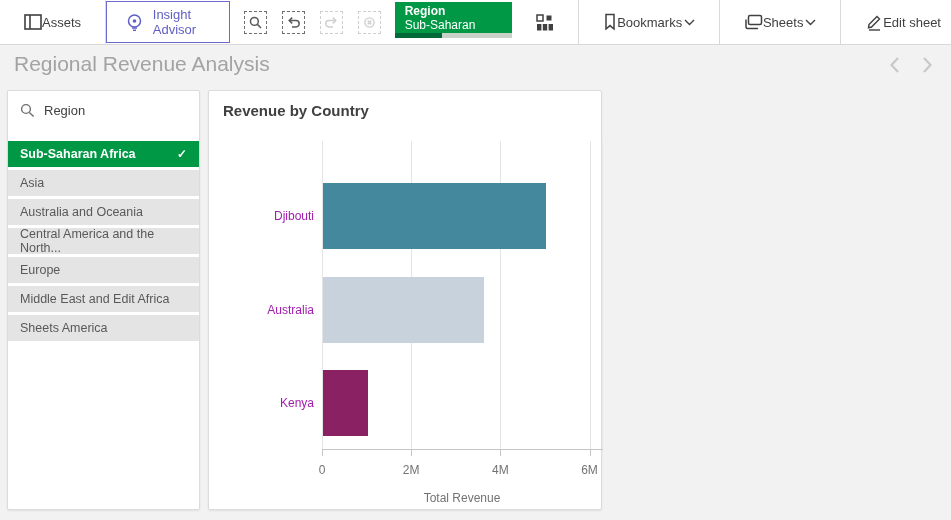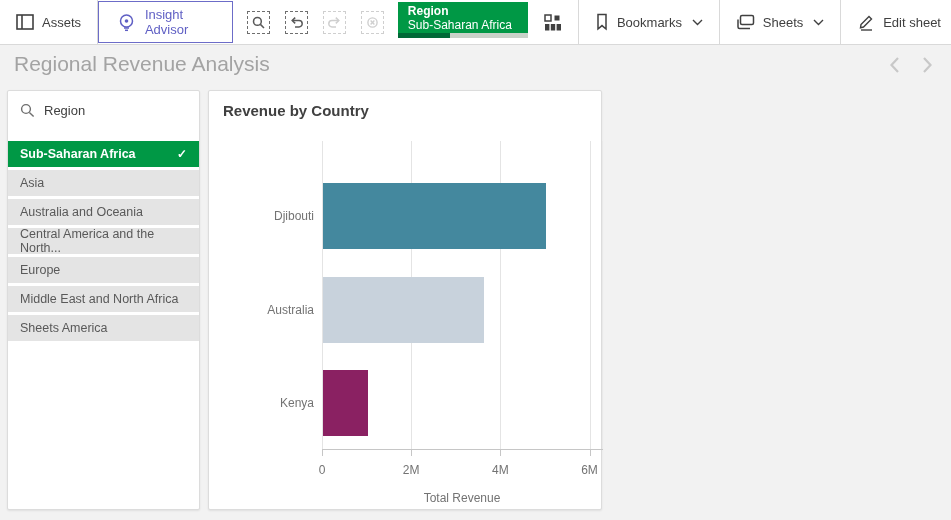--- a/index.html
+++ b/index.html
@@ -3,21 +3,21 @@
 <meta charset="utf-8">
 <style>
   * { margin:0; padding:0; box-sizing:border-box; }
   html,body { width:951px; height:520px; }
   body { font-family:"Liberation Sans", sans-serif; background:#f2f2f2; }
   #app { position:relative; width:951px; height:520px; background:#f2f2f2; overflow:hidden; }
 
   
   .toolbar { position:absolute; left:0; top:0; width:951px; height:45px; background:#fff;
              border-bottom:1px solid #d9d9d9; display:flex; align-items:stretch; }
-  .tb-btn { display:flex; align-items:center; gap:8px; padding:0 16px; color:#404040;
+  .tb-btn { display:flex; align-items:center; padding:0 24px; color:#404040;
             font-size:13px; cursor:pointer; white-space:nowrap; }
   .tb-sep { width:1px; background:#d9d9d9; }
   .tb-insight { border:1px solid #6c6cc8; color:#5f5fc4; margin:1px 0; padding:0 18px;
                 display:flex; align-items:center; gap:9px; font-size:13px; cursor:pointer; }
   .sel-icons { display:flex; align-items:center; gap:15px; padding:0 14px; }
   .sel-frame { width:23px; height:23px; border:1px dashed #6e6e6e; display:flex;
                align-items:center; justify-content:center; cursor:pointer; }
   .sel-frame.disabled { border-color:#cfcfcf; cursor:default; }
   .chip { position:relative; margin-top:2px; width:148px; height:36px; background:#009845;
           color:#fff; padding:3px 10px 0 10px; cursor:pointer; overflow:hidden; align-self:flex-start; }
@@ -50,21 +50,21 @@
   .lb-check { font-size:12px; }
 
   
   .chartbox { left:208px; top:90px; width:394px; height:420px; }
   .chart-title { position:absolute; left:14px; top:11px; font-size:15px; font-weight:bold; color:#404040; }
   .gridline { position:absolute; width:1px; background:#e4e4e4; }
   .plot-rborder { position:absolute; width:1px; background:#e9e9e9; }
   .axis-line { position:absolute; height:1px; background:#c6c6c6; }
   .axis-tick { position:absolute; width:1px; background:#c6c6c6; }
   .bar { position:absolute; }
-  .cat-label { position:absolute; text-align:center; font-size:12px; color:#737373;
+  .cat-label { position:absolute; text-align:center; font-size:12px; color:#a21caf;
                display:flex; align-items:center; justify-content:flex-end; }
   .tick-label { position:absolute; font-size:12px; color:#737373; text-align:center; }
   .x-label { position:absolute; font-size:12px; color:#737373; text-align:center; }
 
   svg { display:block; }
 </style>
 </head>
 <body>
 
 <div id="app">
@@ -228,21 +228,21 @@
         <div class="lb-row">
           <span>Australia and Oceania</span>
         </div>
         <div class="lb-row">
           <span>Central America and the North...</span>
         </div>
         <div class="lb-row">
           <span>Europe</span>
         </div>
         <div class="lb-row">
-          <span>Middle East and North Africa</span>
+          <span>Middle East and Edit Africa</span>
         </div>
         <div class="lb-row">
           <span>Sheets America</span>
         </div>
       </div>
   </div>
 
   <div class="card chartbox">
     <div class="chart-title">Revenue by Country</div>
     <div id="plot">

